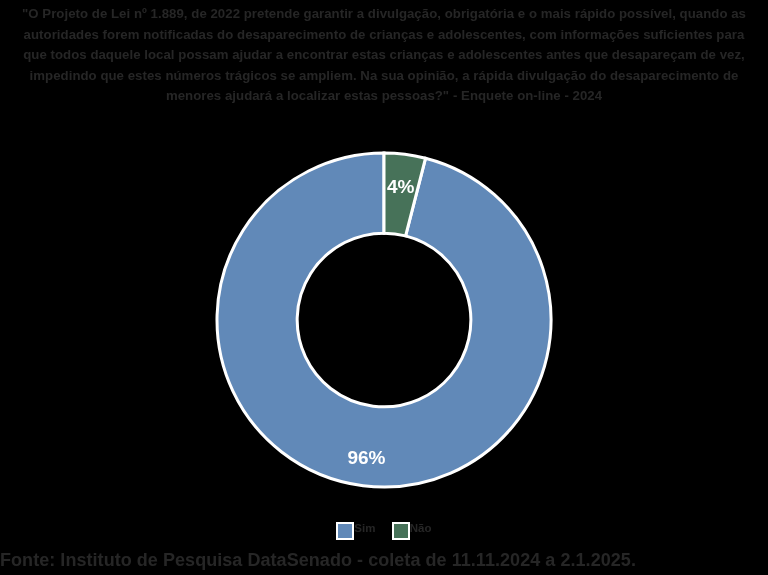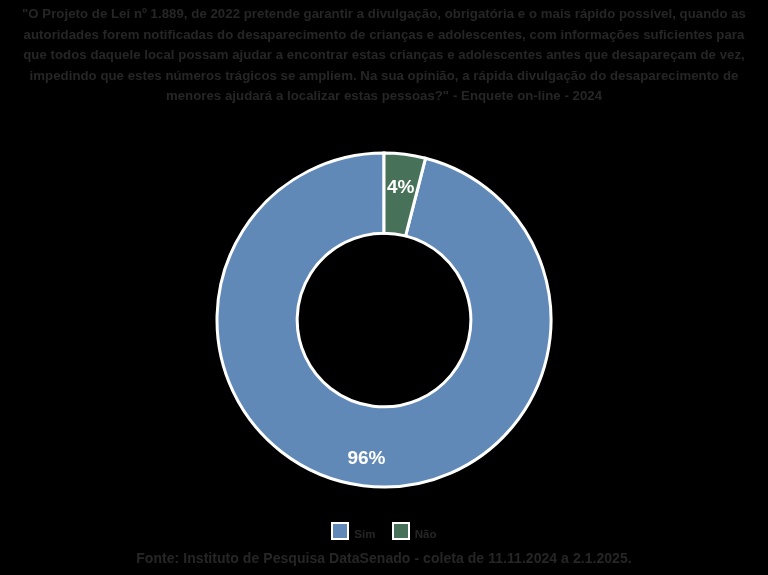--- a/index.html
+++ b/index.html
@@ -59,22 +59,21 @@
     left: 0;
     top: 522px;
     width: 768px;
     display: flex;
     justify-content: center;
     align-items: center;
     gap: 16px;
   }
   .legend-entry {
     display: flex;
-    align-items: flex-end;
-    gap: 5px;
+    align-items: flex-start;
   }
   .legend-swatch {
     width: 14px;
     height: 14px;
     border: 2px solid #ffffff;
     box-sizing: content-box;
     display: block;
   }
   .legend-label {
     color: #262626;
@@ -83,24 +82,23 @@
     font-weight: bold;
     letter-spacing: 0.1px;
   }
 
   
   #chart-footer {
     position: absolute;
     left: 0;
     top: 550px;
     width: 768px;
-    text-align: center;
     color: #262626;
     font-family: "Liberation Sans", sans-serif;
-    font-size: 14px;
+    font-size: 18px;
     font-weight: bold;
     letter-spacing: 0.05px;
   }
 </style>
 </head>
 <body>
 
 <div id="page" style="background: rgb(0, 0, 0);">
 
   <div id="chart-title">"O Projeto de Lei nº 1.889, de 2022 pretende garantir a divulgação, obrigatória e o mais rápido possível, quando as autoridades forem notificadas do desaparecimento de crianças e adolescentes, com informações suficientes para que todos daquele local possam ajudar a encontrar estas crianças e adolescentes antes que desapareçam de vez, impedindo que estes números trágicos se ampliem. Na sua opinião, a rápida divulgação do desaparecimento de menores ajudará a localizar estas pessoas?" - Enquete on-line - 2024</div>

